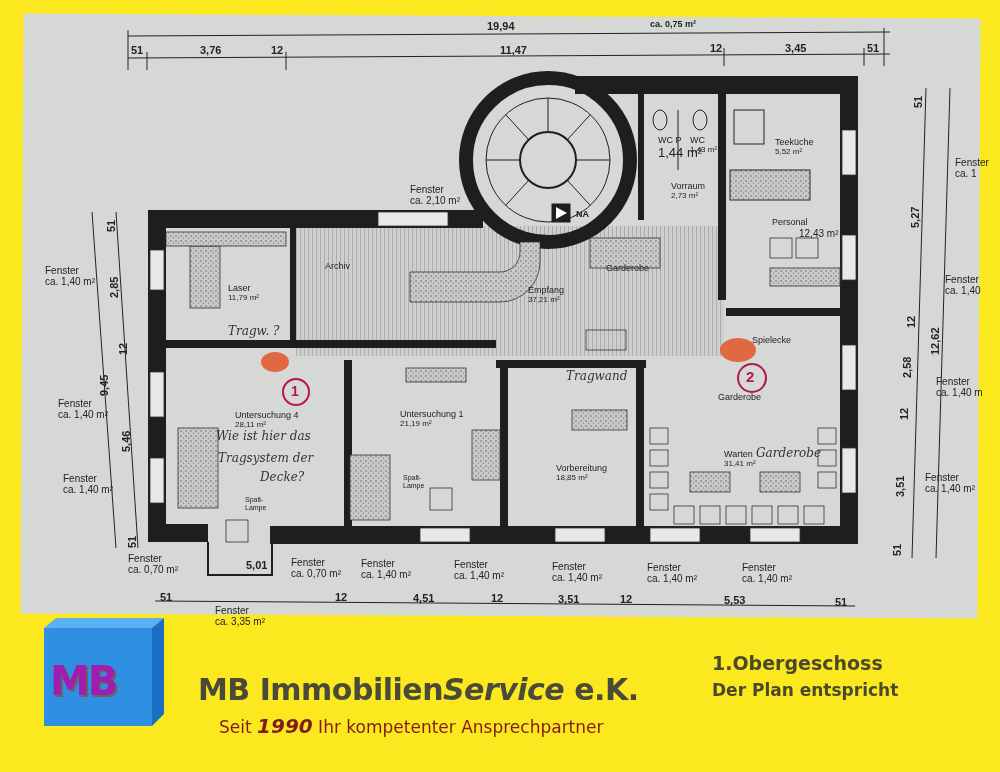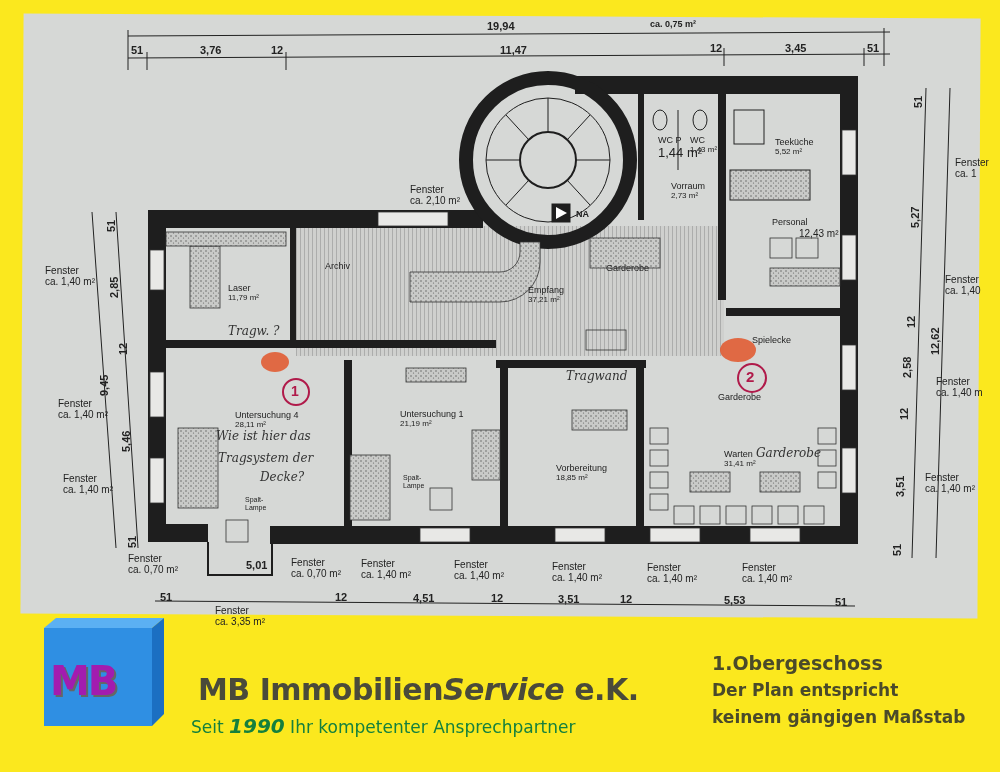--- a/index.html
+++ b/index.html
@@ -7,21 +7,21 @@
     .paper { position:absolute; left:22px; top:16px; width:957px; height:600px; background:#d6d8d6; transform:rotate(0.3deg); }
     .plan { position:absolute; left:0; top:0; width:1000px; height:640px; }
     .t { position:absolute; font-size:10px; color:#222; line-height:1.1; white-space:nowrap; }
     .dim { font-size:11px; font-weight:bold; color:#222; }
     .room { font-size:9px; color:#222; }
     .hand { font-family:"DejaVu Serif", serif; font-style:italic; font-size:12px; color:#333; }
     .vert { transform:rotate(-90deg); transform-origin:left top; }
     .footer-logo { position:absolute; left:42px; top:618px; width:122px; height:110px; }
     .company { position:absolute; left:198px; top:672px; font-size:30px; font-weight:bold; color:#4a4a3a; font-family:"DejaVu Sans", sans-serif; letter-spacing:-0.5px; }
     .company i { font-weight:bold; }
-    .tagline { position:absolute; left:191px; top:714px; font-size:17px; color:#15803d; font-family:"DejaVu Sans", sans-serif; }
+    .tagline { position:absolute; left:219px; top:714px; font-size:17px; color:#7f1d1d; font-family:"DejaVu Sans", sans-serif; }
     .tagline b { font-style:italic; font-size:20px; }
     .note { position:absolute; left:712px; top:650px; font-family:"DejaVu Sans", sans-serif; font-weight:bold; color:#4a4a2a; font-size:17px; line-height:27px; }
     .note .n1 { font-size:19px; }
   </style>
 </head>
 <body>
 
 <div class="paper"></div>
 
 <svg class="plan" viewBox="0 0 1000 640" xmlns="http://www.w3.org/2000/svg">
@@ -353,14 +353,13 @@
 <div class="company">
   <span>MB Immobilien</span><i>Service</i><span> e.K.</span>
 </div>
 <div class="tagline">
   <span>Seit </span><b>1990</b><span> Ihr kompetenter Ansprechpartner</span>
 </div>
 
 <div class="note">
   <div class="n1">1.Obergeschoss</div>
   <div>Der Plan entspricht</div>
-  <div>keinem gängigen Maßstab</div>
 </div>
 
 </body></html>

